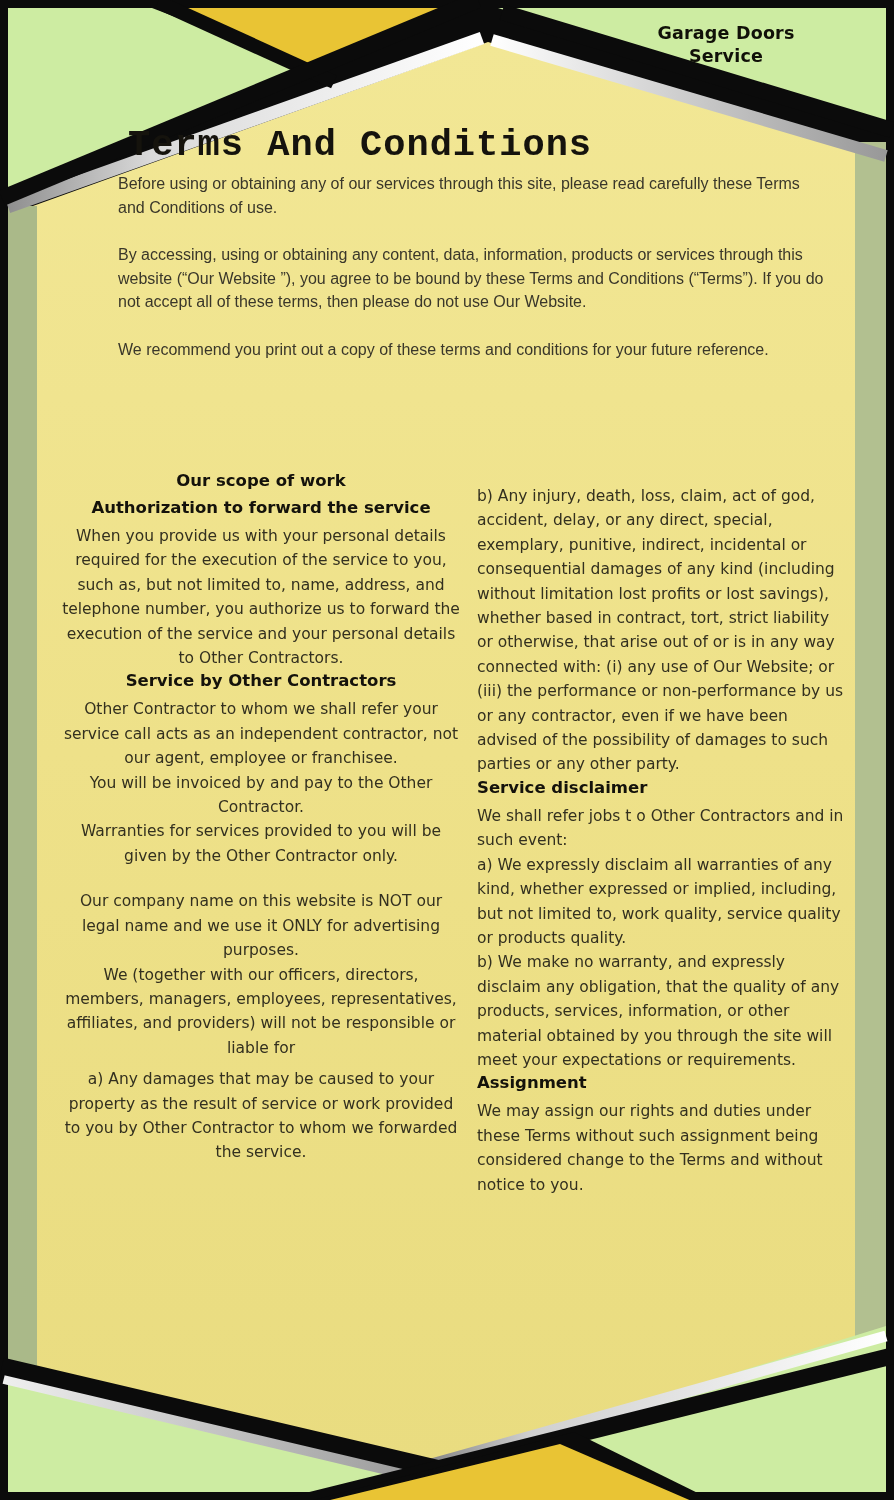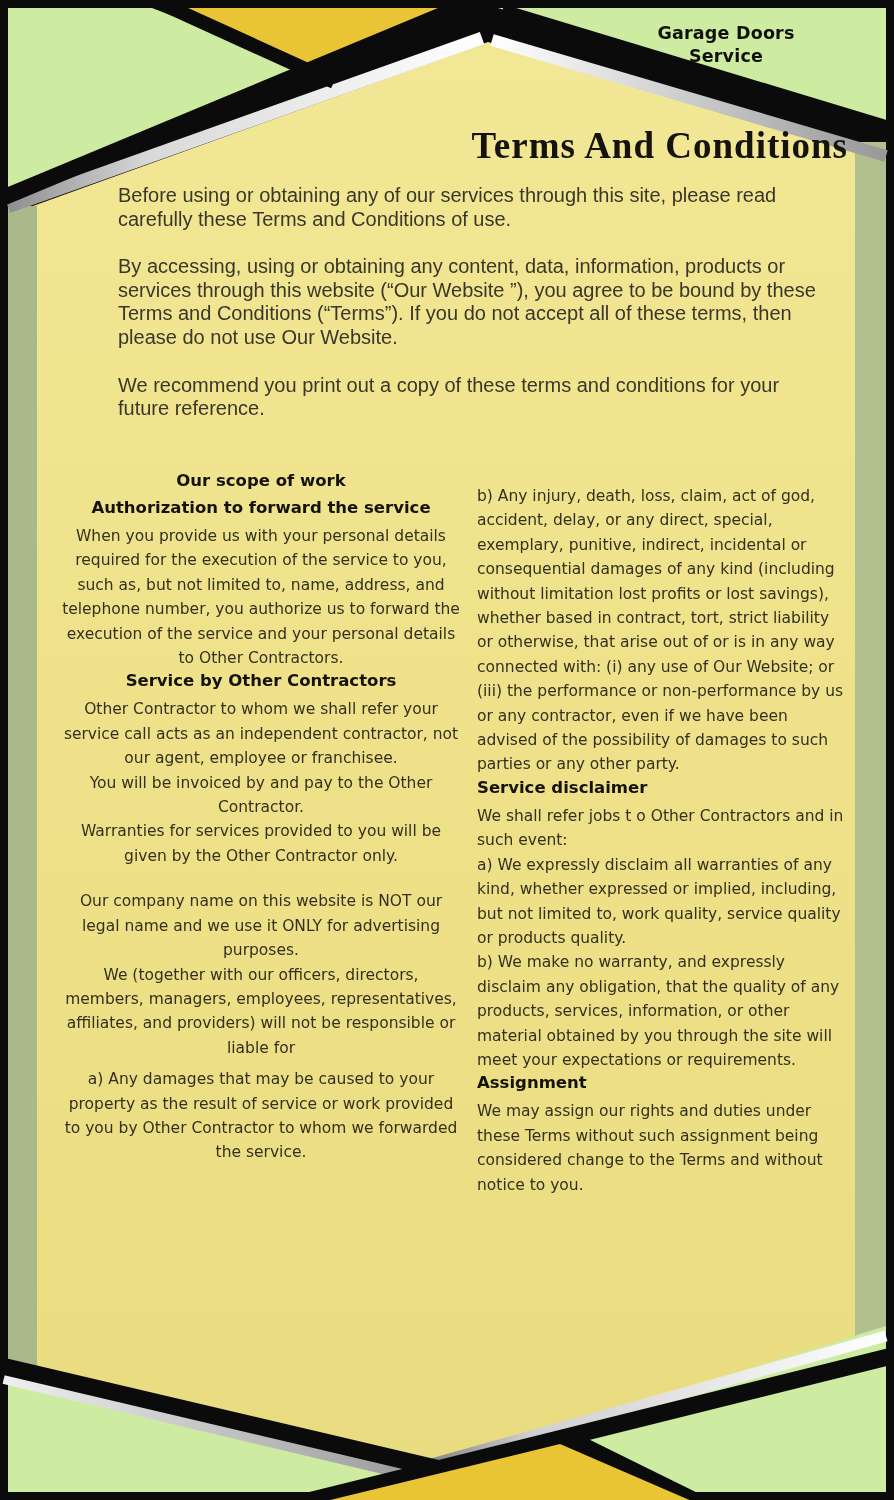--- a/index.html
+++ b/index.html
@@ -7,28 +7,28 @@
        font-family:"DejaVu Sans",sans-serif;}
   .art{position:absolute;inset:0;z-index:0;}
   .layer{position:absolute;z-index:2;}
 
   
   .brand{top:22px;right:38px;width:260px;text-align:center;
          font-family:"DejaVu Sans",sans-serif;font-weight:bold;
          font-size:17.5px;line-height:23px;color:#101008;letter-spacing:.2px;}
 
   
-  .title{top:124px;left:128px;width:720px;text-align:right;
-         font-family:Liberation Serif, serif;font-weight:bold;
+  .title{top:124px;left:128px;width:720px;text-align:left;
+         font-family:Liberation Mono, monospace;font-weight:bold;
          font-size:37px;letter-spacing:1px;color:#15130d;}
 
   
-  .intro{top:184px;left:118px;width:706px;
+  .intro{top:172px;left:118px;width:706px;
          font-family:"Liberation Sans",sans-serif;
-         font-size:20px;line-height:23.6px;color:#3a372a;}
+         font-size:16px;line-height:23.6px;color:#3a372a;}
   .intro p{margin:0 0 24px 0;}
 
   
   .col{font-family:"DejaVu Sans",sans-serif;font-size:15.5px;
        line-height:24.4px;color:#33301f;}
   .col-left{top:470px;left:62px;width:398px;text-align:center;}
   .col-right{top:470px;left:477px;width:368px;}
   .col h2{font-family:"DejaVu Sans",sans-serif;font-weight:bold;
           font-size:16.5px;line-height:22px;color:#14120b;margin:0 0 5px 0;}
   .col .sec{}

